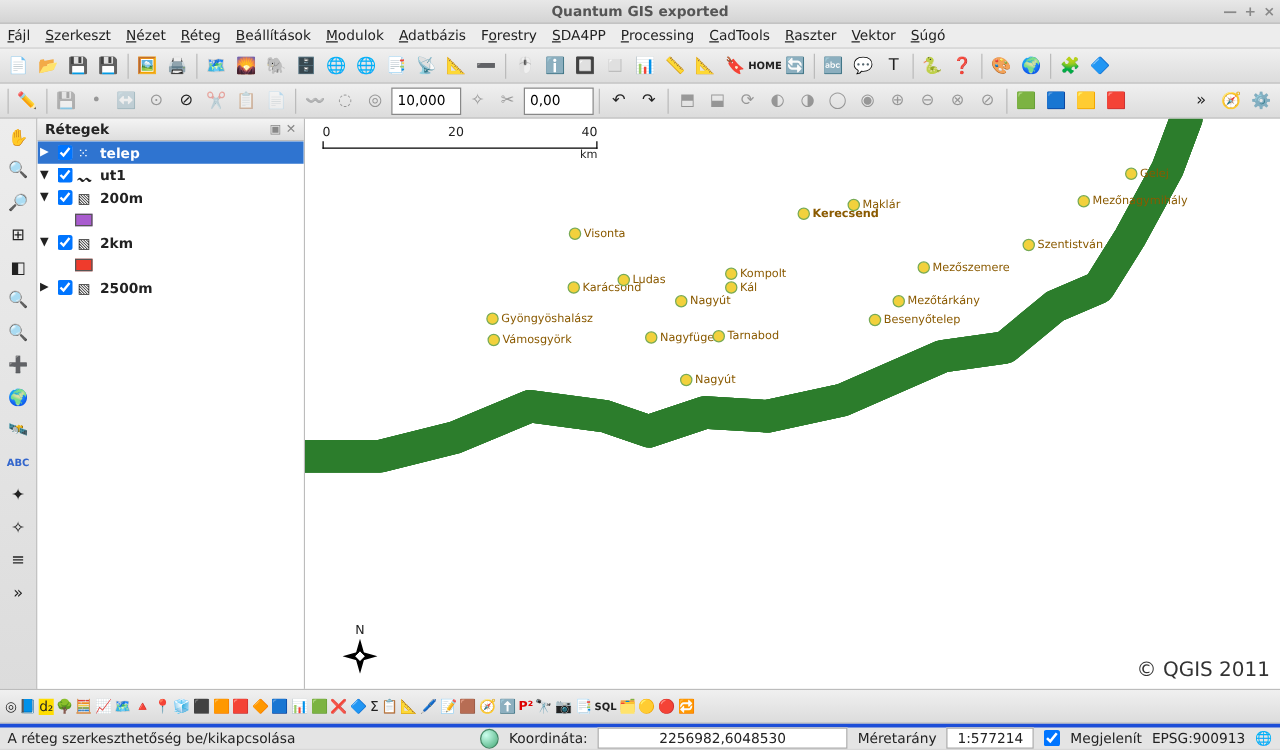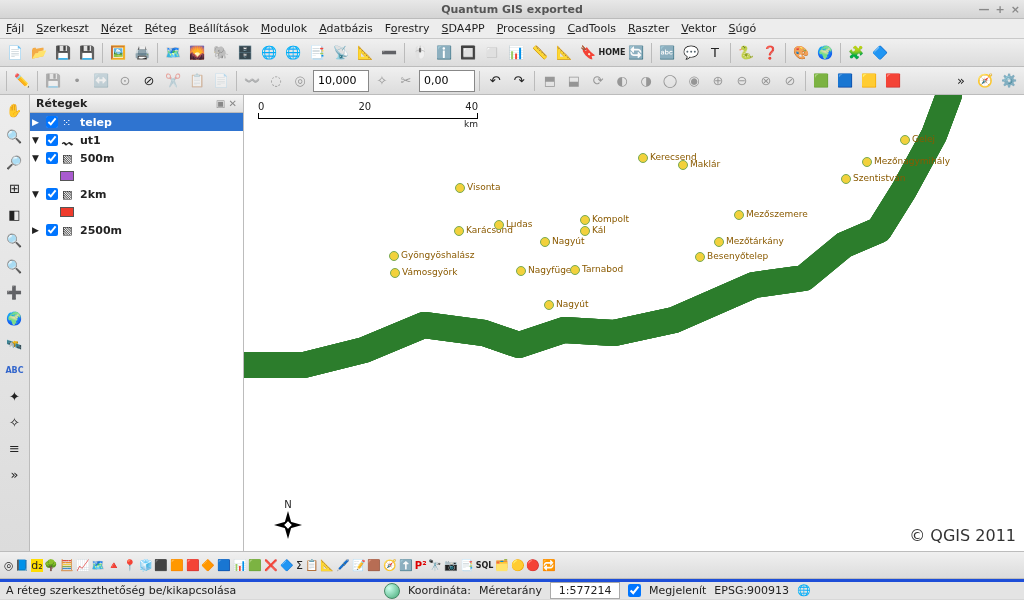--- a/index.html
+++ b/index.html
@@ -197,21 +197,21 @@
         <div class="layer">
           <span class="tri">▼</span>
           <input type="checkbox" class="cb" checked="" style="">
           <span class="sym">〰</span>
           <b>ut1</b>
         </div>
         <div class="layer">
           <span class="tri">▼</span>
           <input type="checkbox" class="cb" checked="" style="">
           <span class="sym">▧</span>
-          <b>500m</b>
+          <b>200m</b>
         </div>
         <div class="layer sub">
           <span class="swatch" style="background:#a95bcf"></span>
         </div>
         <div class="layer">
           <span class="tri">▼</span>
           <input type="checkbox" class="cb" checked="" style="">
           <span class="sym">▧</span>
           <b>2km</b>
         </div>
@@ -262,26 +262,26 @@
       <div class="place" style="left: 145px; top: 118px; margin-top: 37px;">Gyöngyöshalász</div>
       <div class="place" style="left: 210px; top: 130px;">Karácsond</div>
       <div class="place" style="left: 250px; top: 124px;">Ludas</div>
       <div class="place" style="left: 146px; top: 172px;">Vámosgyörk</div>
       <div class="place" style="left: 272px; top: 170px;">Nagyfüged</div>
       <div class="place" style="left: 296px; top: 141px;">Nagyút</div>
       <div class="place" style="left: 336px; top: 130px;">Kál</div>
       <div class="place" style="left: 336px; top: 119px;">Kompolt</div>
       <div class="place" style="left: 326px; top: 169px;">Tarnabod</div>
       <div class="place" style="left: 300px; top: 204px;">Nagyút</div>
-      <div class="place" style="left: 394px; top: 57px;">Kerecsend</div>
+      <div class="place" style="left: 394px; top: 71px; font-weight: bold;">Kerecsend</div>
       <div class="place" style="left: 434px; top: 64px;">Maklár</div>
       <div class="place" style="left: 451px; top: 156px;">Besenyőtelep</div>
       <div class="place" style="left: 470px; top: 141px;">Mezőtárkány</div>
       <div class="place" style="left: 490px; top: 114px; text-align: right;">Mezőszemere</div>
-      <div class="place" style="left: 574px; top: 78px; margin-left: 23px;">Szentistván</div>
+      <div class="place" style="left: 574px; top: 96px;">Szentistván</div>
       <div class="place" style="left: 618px; top: 61px;">Mezőnagymihály</div>
       <div class="place" style="left: 656px; top: 39px;">Gelej</div>
     </div>
 </div>
 
 <div class="toolbar3">
   <div class="tbtn">◎</div>
   <div class="tbtn">📘</div>
   <div class="tbtn" style="background:#fd0">d₂</div>
   <div class="tbtn">🌳</div>
@@ -316,19 +316,20 @@
   <div class="tbtn">🗂️</div>
   <div class="tbtn">🟡</div>
   <div class="tbtn">🔴</div>
   <div class="tbtn">🔁</div>
 </div>
 
 <div class="statusbar">
   <span style="flex:0 0 370px">A réteg szerkeszthetőség be/kikapcsolása</span>
   <span class="globe"></span>
   <span>Koordináta:</span>
+  <span class="field" style="min-width:200px">2256982,6048530</span>
   <span>Méretarány</span>
   <span class="field" style="min-width:70px">1:577214</span>
   <input type="checkbox" checked="" style="">
   <span>Megjelenít</span>
   <span>EPSG:900913</span>
   <span>🌐</span>
 </div>
 
 </body></html>

